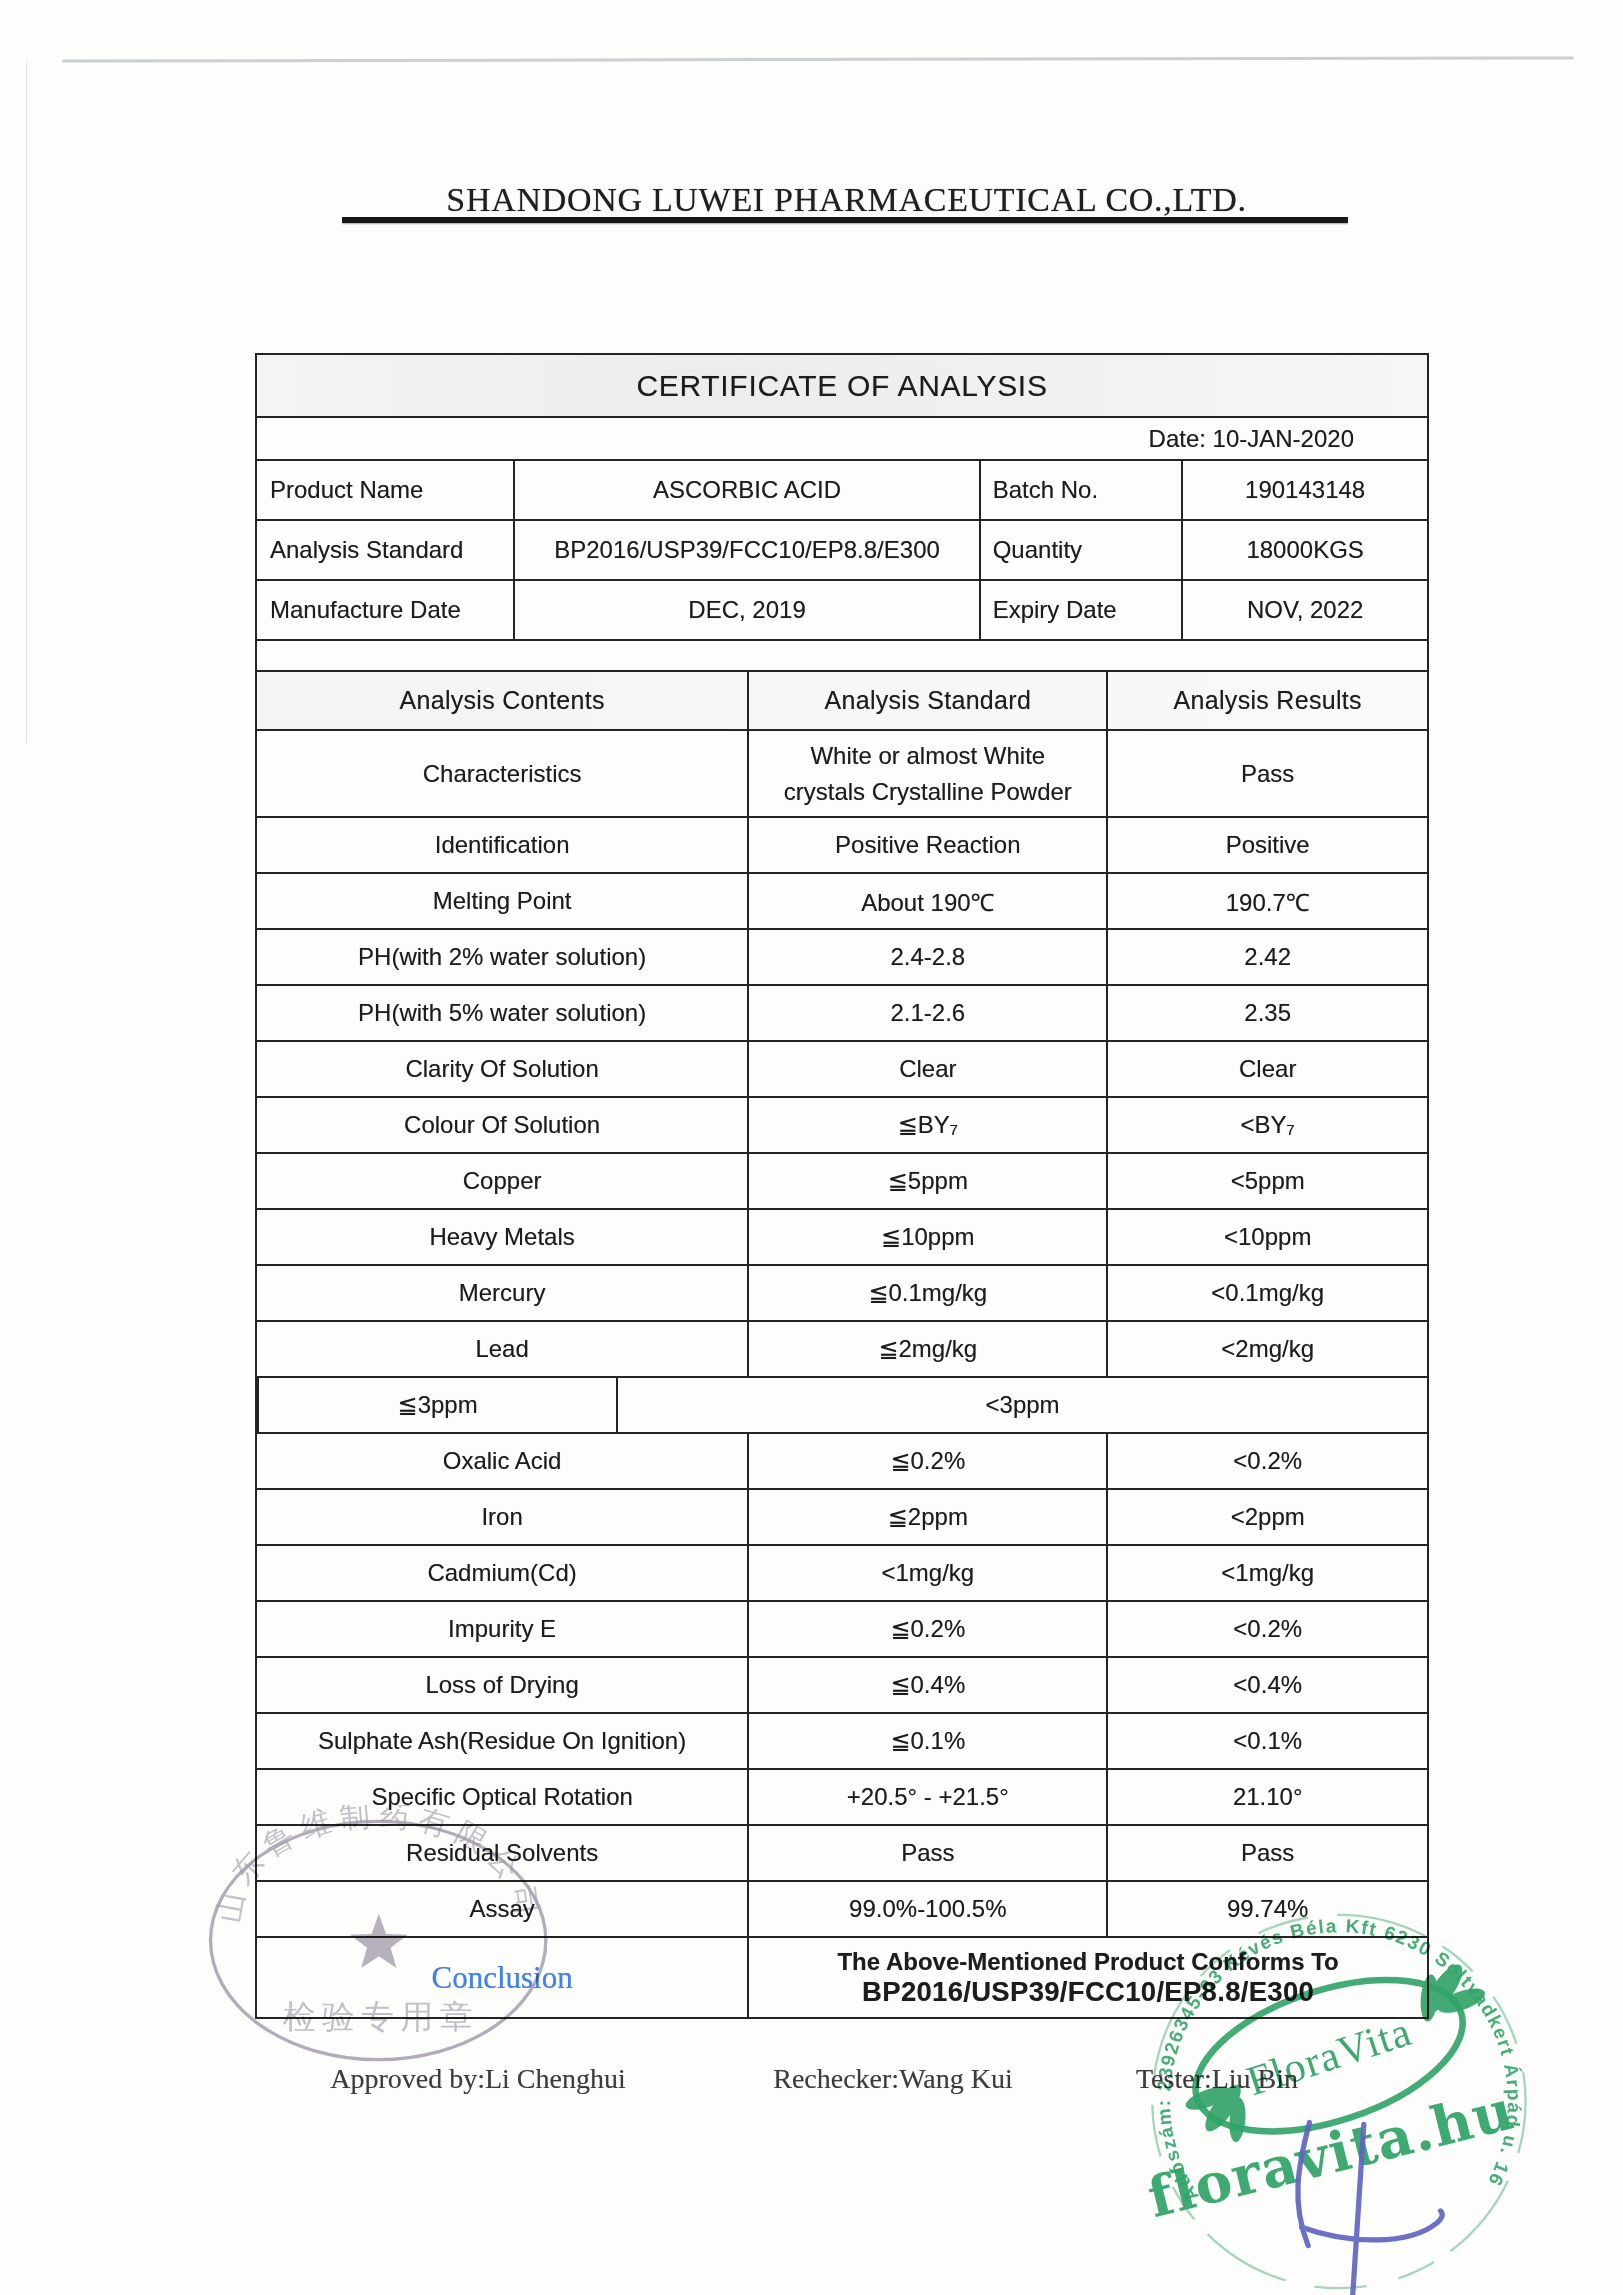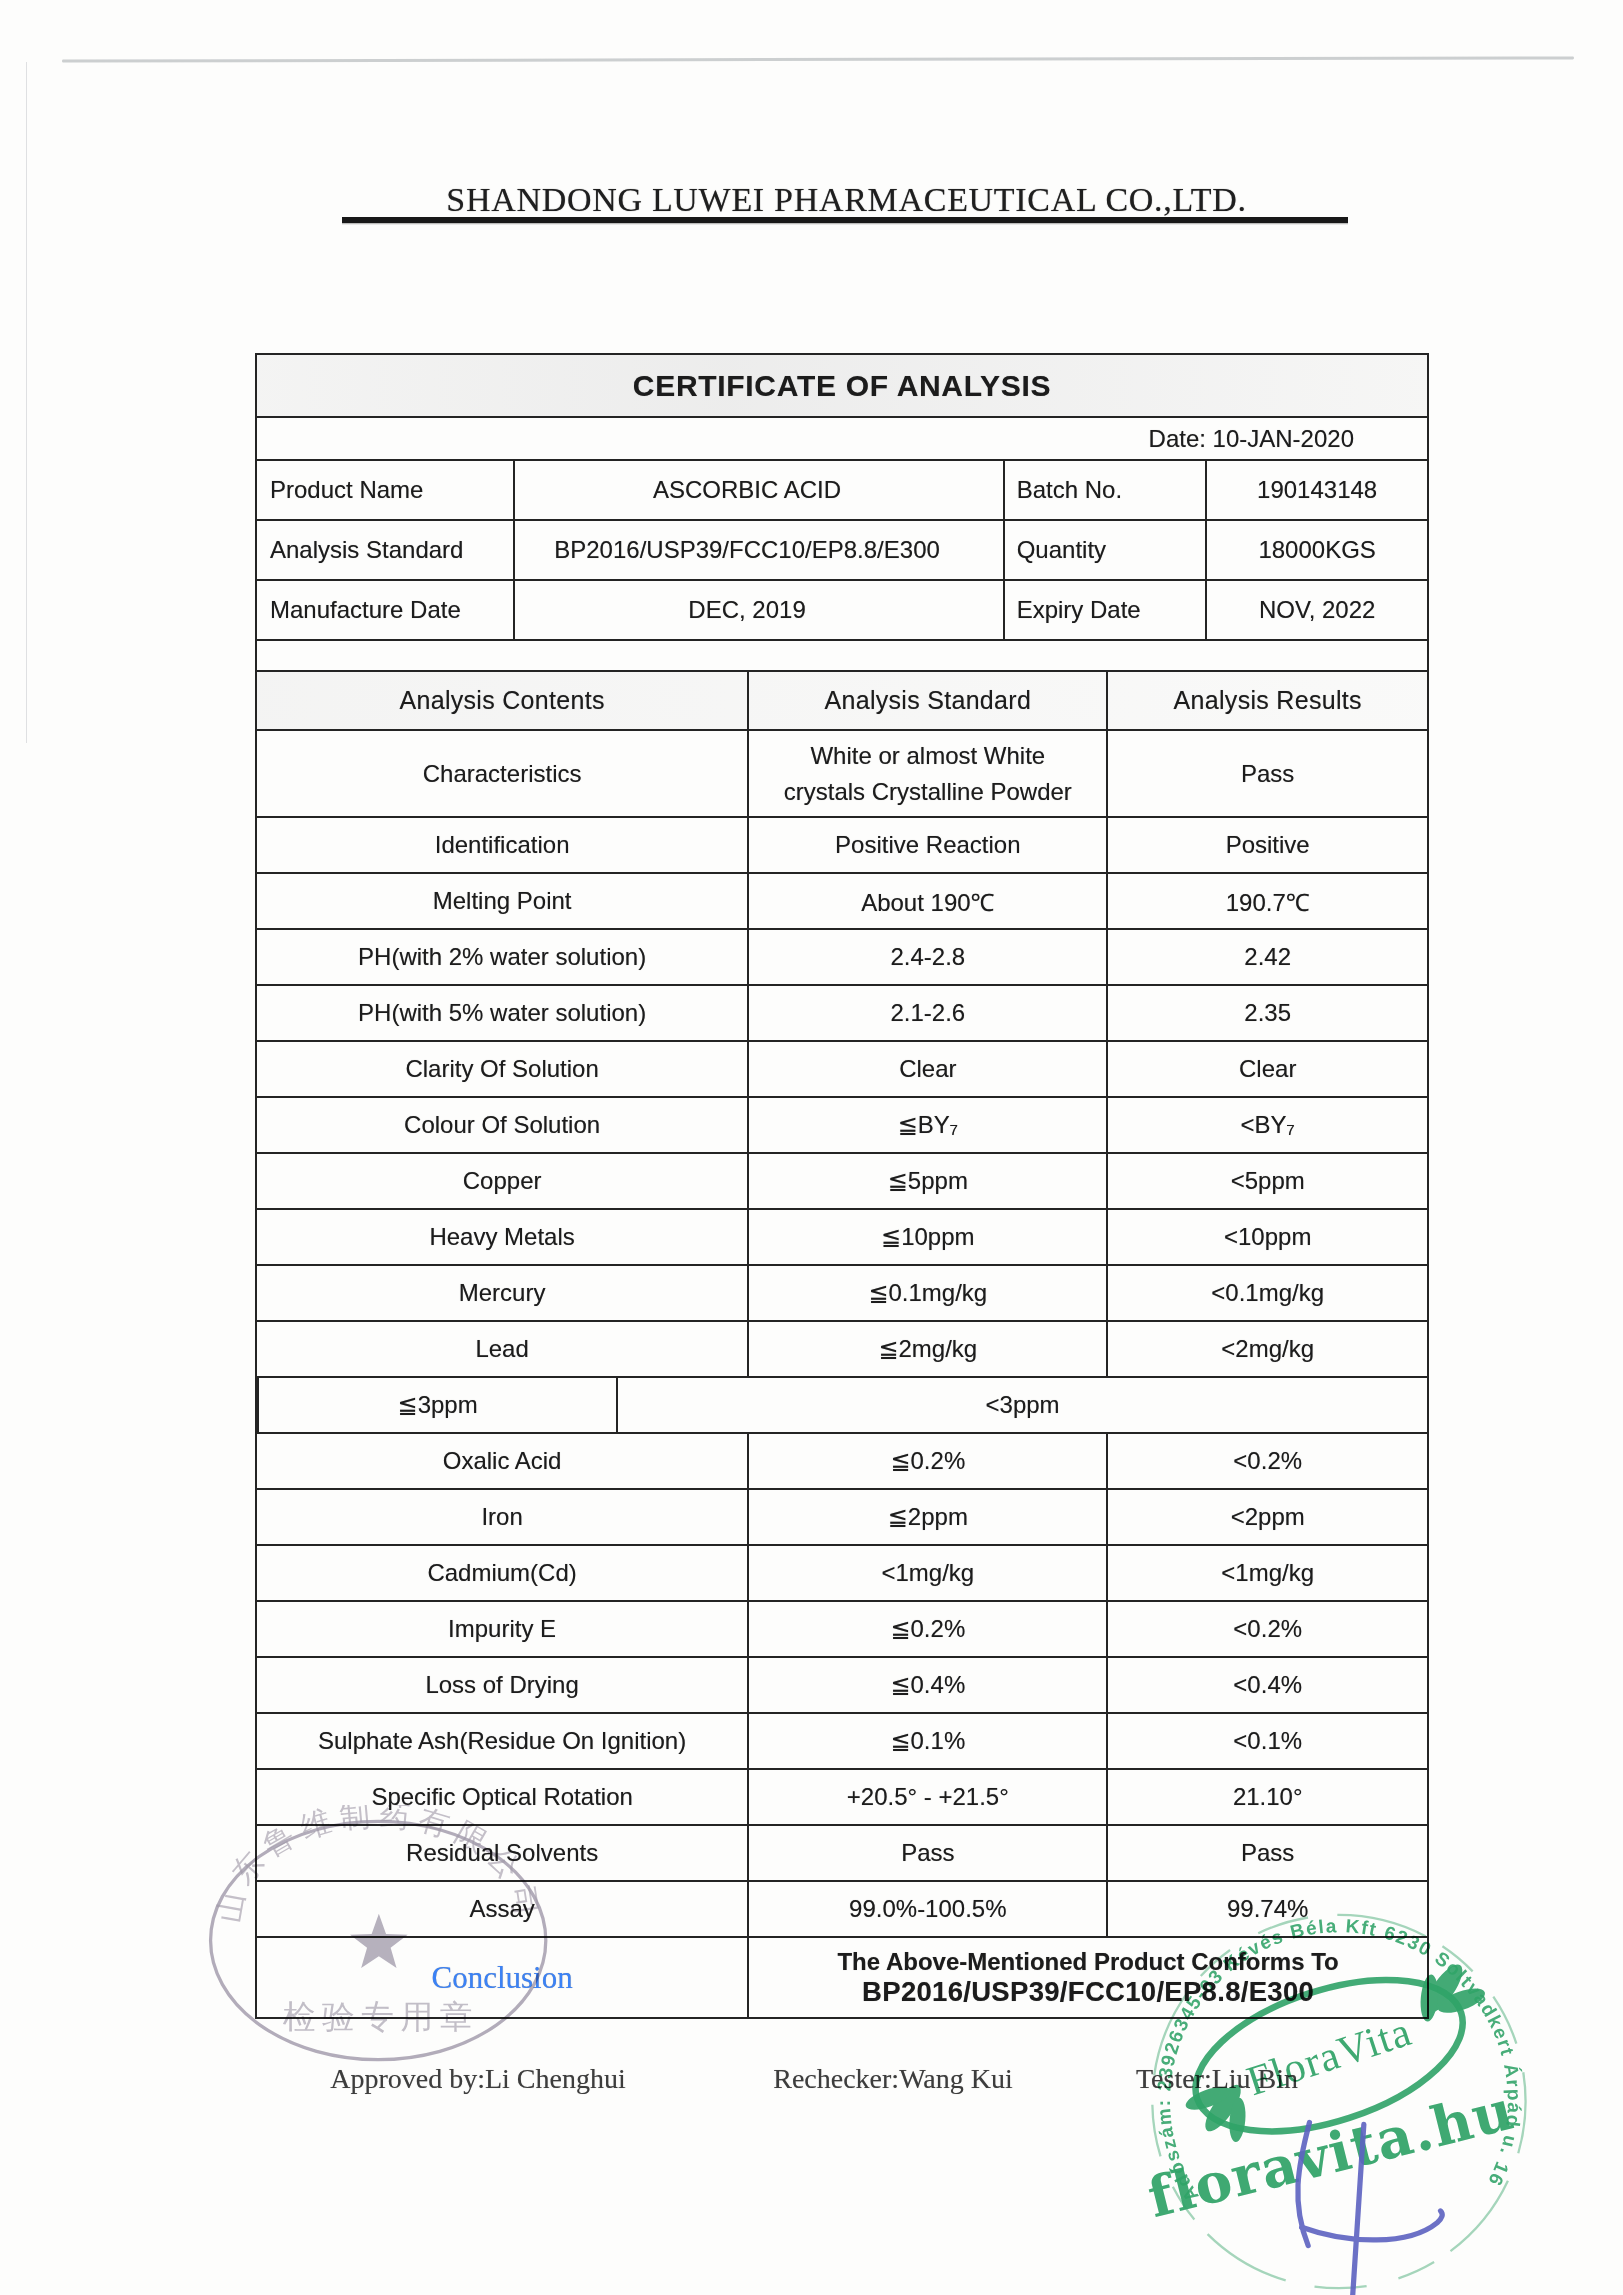--- a/index.html
+++ b/index.html
@@ -33,31 +33,31 @@
     background:#181818; box-shadow:0 1.3px 0 rgba(60,60,60,.35); }
 
   
   .docbox {
     position:absolute; left:255px; top:353px; width:1174px;
     border:2px solid #242424;
     background: transparent;
   }
   .title-row { height:63px; border-bottom:2px solid #242424;
     display:flex; align-items:center; justify-content:center;
-    font-size:30px; font-weight:bold; letter-spacing:0.7px;
+    font-size:30px; font-weight:normal; letter-spacing:0.7px;
     background: linear-gradient(90deg, rgba(70,70,75,.05), rgba(70,70,75,.09) 40%, rgba(70,70,75,.04));
   }
   .date-row { height:43px; border-bottom:2px solid #242424;
     display:flex; align-items:center; justify-content:flex-end;
     padding-right:73px; font-size:24px; }
   .inforow { height:60px; border-bottom:2px solid #242424; display:flex; font-size:24px; }
   .inforow .c { display:flex; align-items:center; }
   .inforow .l1 { width:21.9%; padding-left:13px; }
   .inforow .v1 { width:39.8%; justify-content:center; border-left:2px solid #242424; text-align:center; }
-  .inforow .l2 { width:17.3%; padding-left:11.8px; border-left:2px solid #242424;margin-left:24px; }
+  .inforow .l2 { width:17.3%; padding-left:11.8px; border-left:2px solid #242424; }
   .inforow .v2 { flex:1; justify-content:center; border-left:2px solid #242424; text-align:center; }
   .gap-row { height:31px; border-bottom:2px solid #242424; }
 
   .arow { display:flex; height:56px; border-bottom:2px solid #242424; font-size:24px; }
   .arow > div { display:flex; align-items:center; justify-content:center; text-align:center; }
   .arow .a1 { width:41.9%; padding:0 6.5px; }
   .arow .a2 { width:30.7%; border-left:2px solid #242424; padding:0 9.2px; }
   .arow .a3 { flex:1; border-left:2px solid #242424; padding:0 6.5px; }
   .arow.head { height:59px; font-size:25px; letter-spacing:0.3px;
     background: linear-gradient(90deg, rgba(70,70,75,.05), rgba(70,70,75,.02)); }

